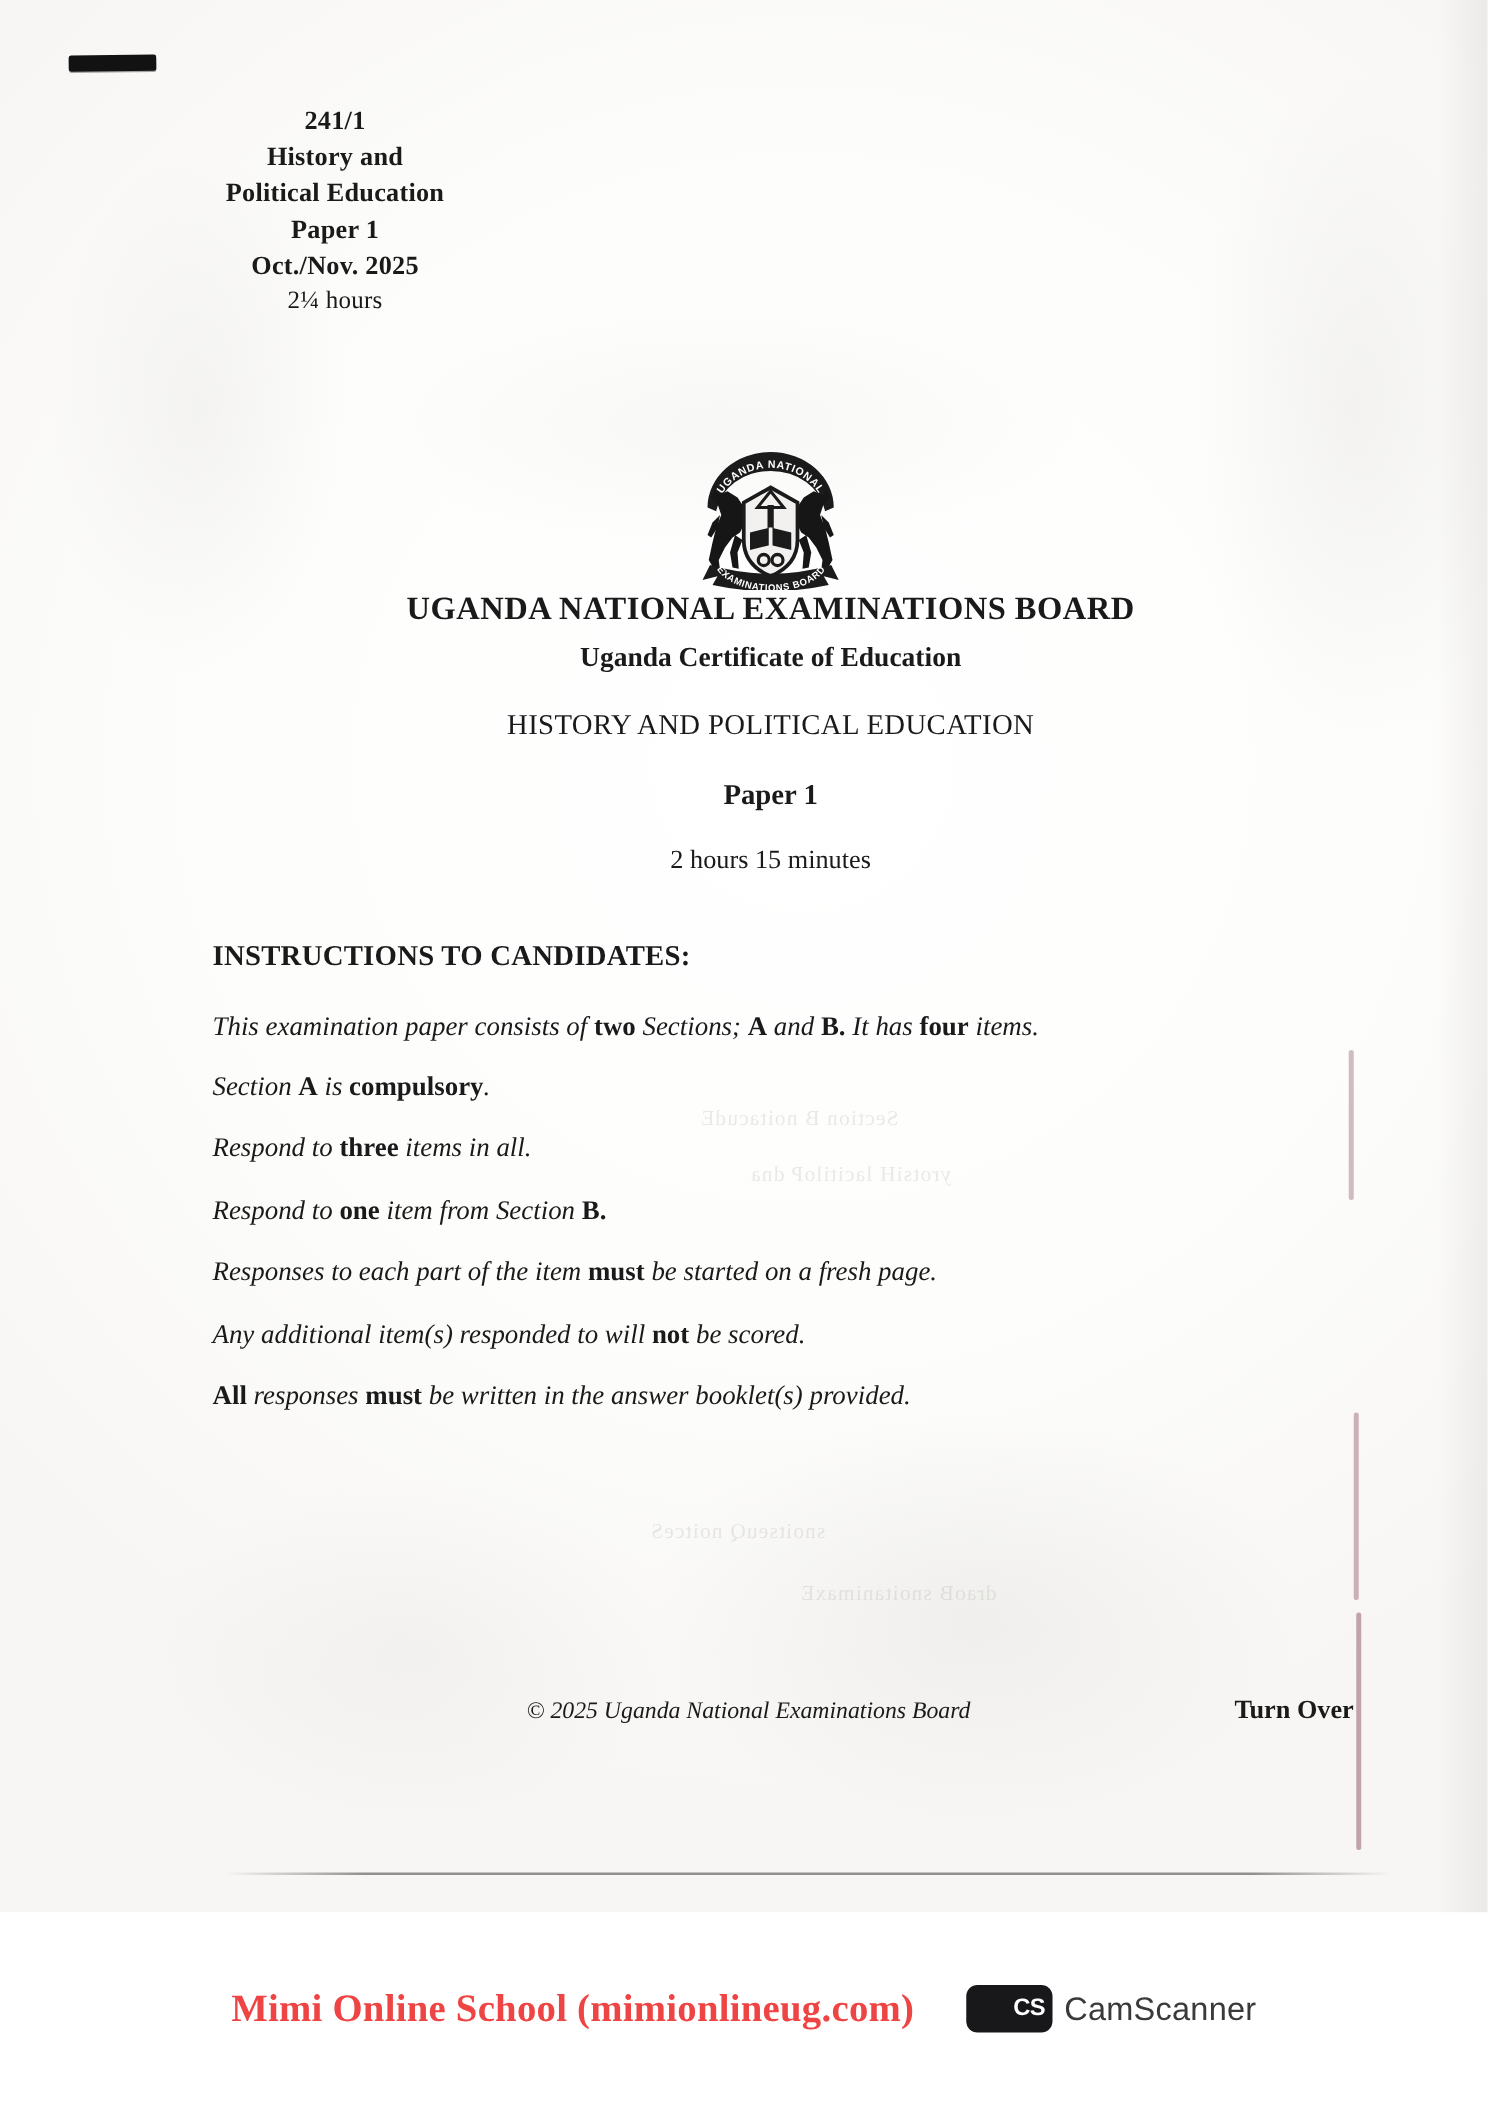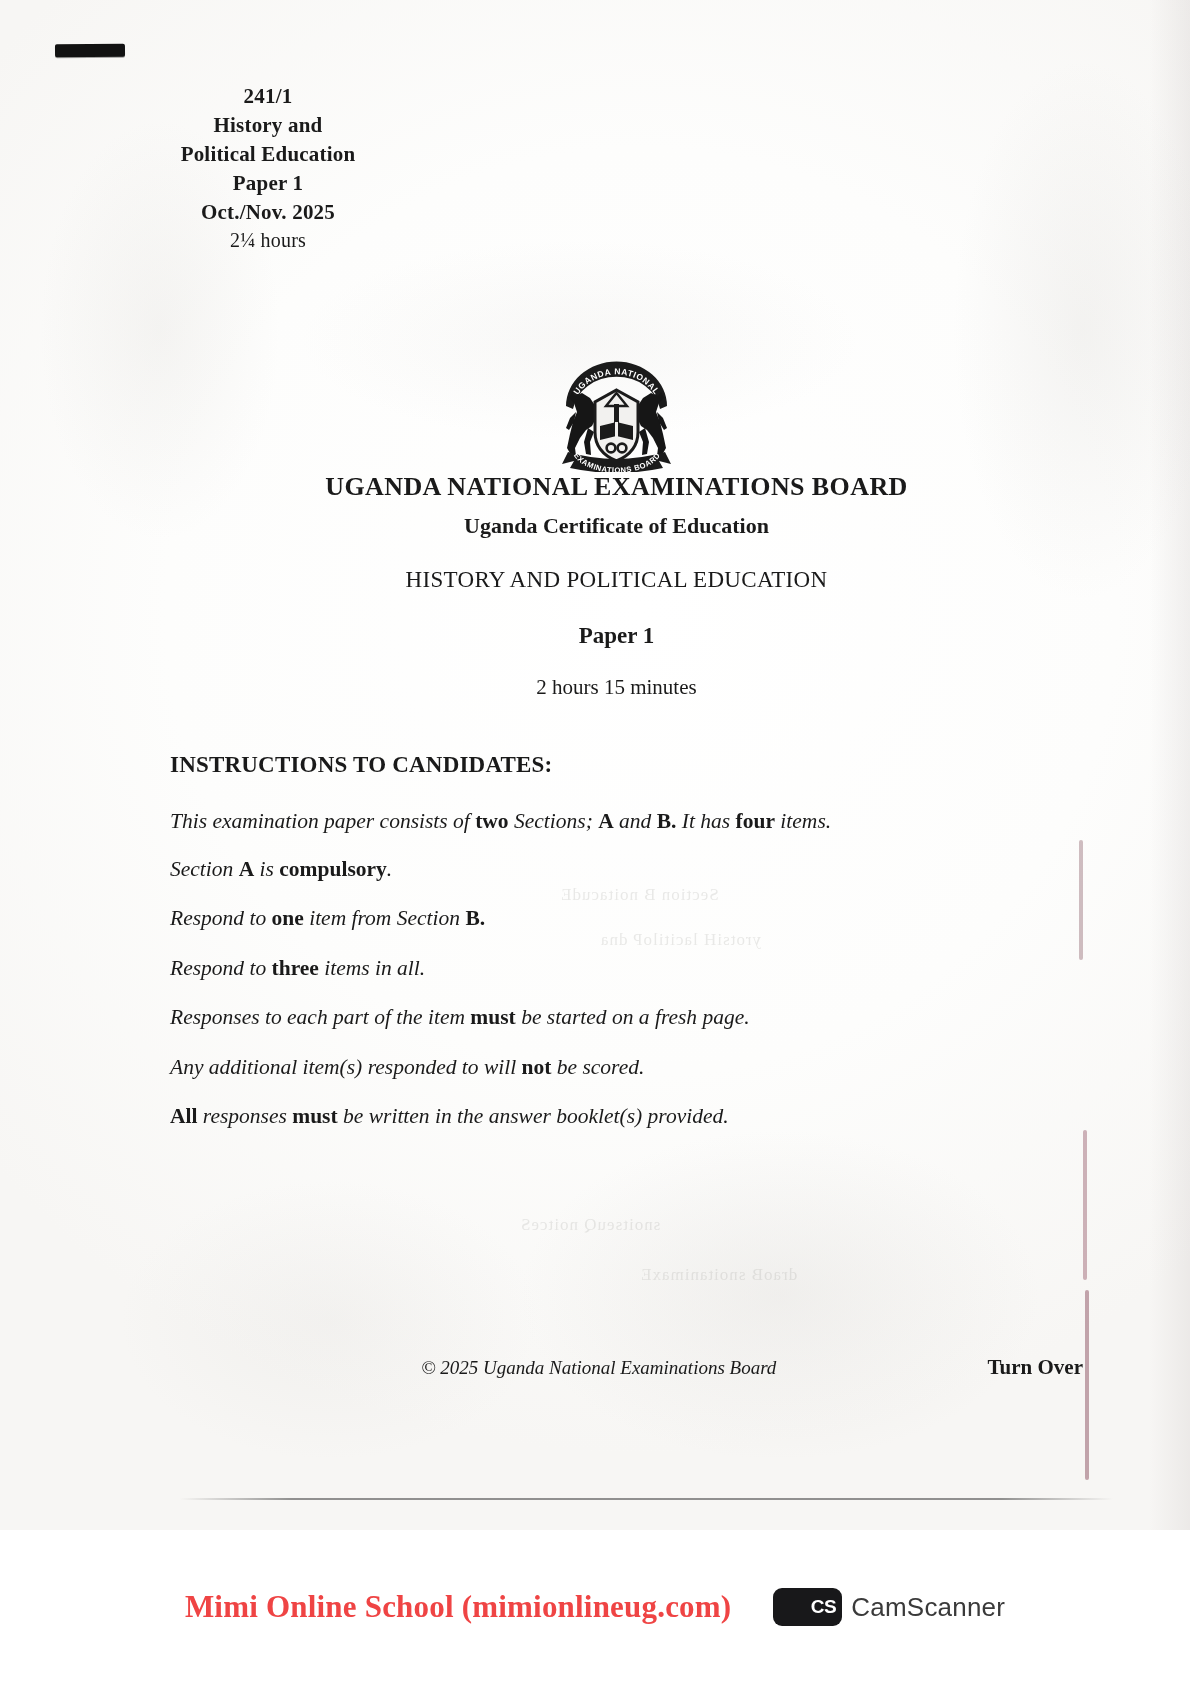--- a/index.html
+++ b/index.html
@@ -330,22 +330,22 @@
     <div class="t-subject">HISTORY AND POLITICAL EDUCATION</div>
     <div class="t-paper">Paper 1</div>
     <div class="t-duration">2 hours 15 minutes</div>
   </div>
 
   <div class="instructions">
     <div class="instr-heading">INSTRUCTIONS TO CANDIDATES:</div>
     <div id="instr-lines">
         <div class="instr-line tight"><span>This examination paper consists of </span><b>two</b><span> Sections; </span><b>A</b><span> and </span><b>B.</b><span> It has </span><b>four</b><span> items.</span></div>
         <div class="instr-line"><span>Section </span><b>A</b><span> is </span><b>compulsory</b><span>.</span></div>
+        <div class="instr-line"><span>Respond to </span><b>three</b><span> items in all.</span></div>
         <div class="instr-line"><span>Respond to </span><b>one</b><span> item from Section </span><b>B.</b></div>
-        <div class="instr-line"><span>Respond to </span><b>three</b><span> items in all.</span></div>
         <div class="instr-line"><span>Responses to each part of the item </span><b>must</b><span> be started on a fresh page.</span></div>
         <div class="instr-line"><span>Any additional item(s) responded to will </span><b>not</b><span> be scored.</span></div>
         <div class="instr-line"><b>All</b><span> responses </span><b>must</b><span> be written in the answer booklet(s) provided.</span></div>
       </div>
   </div>
 
   <div class="footer">
     <div class="copyright">© 2025 Uganda National Examinations Board</div>
     <div class="turnover">Turn Over</div>
   </div>

